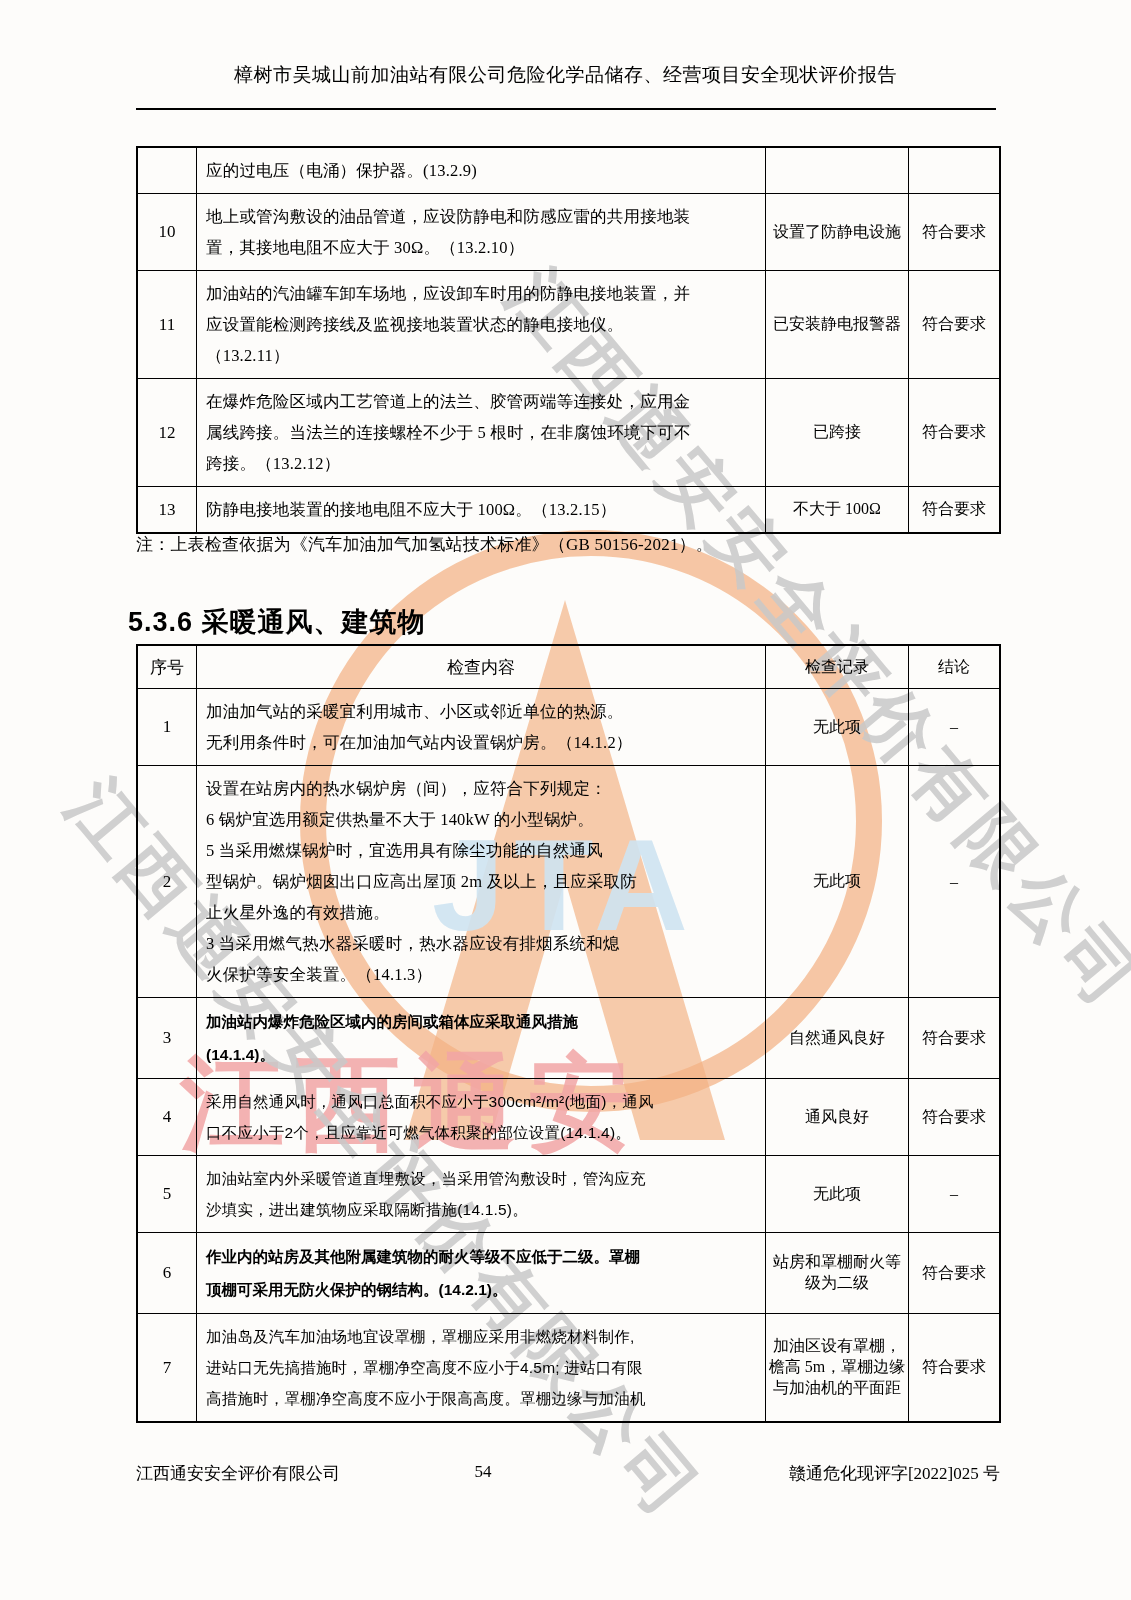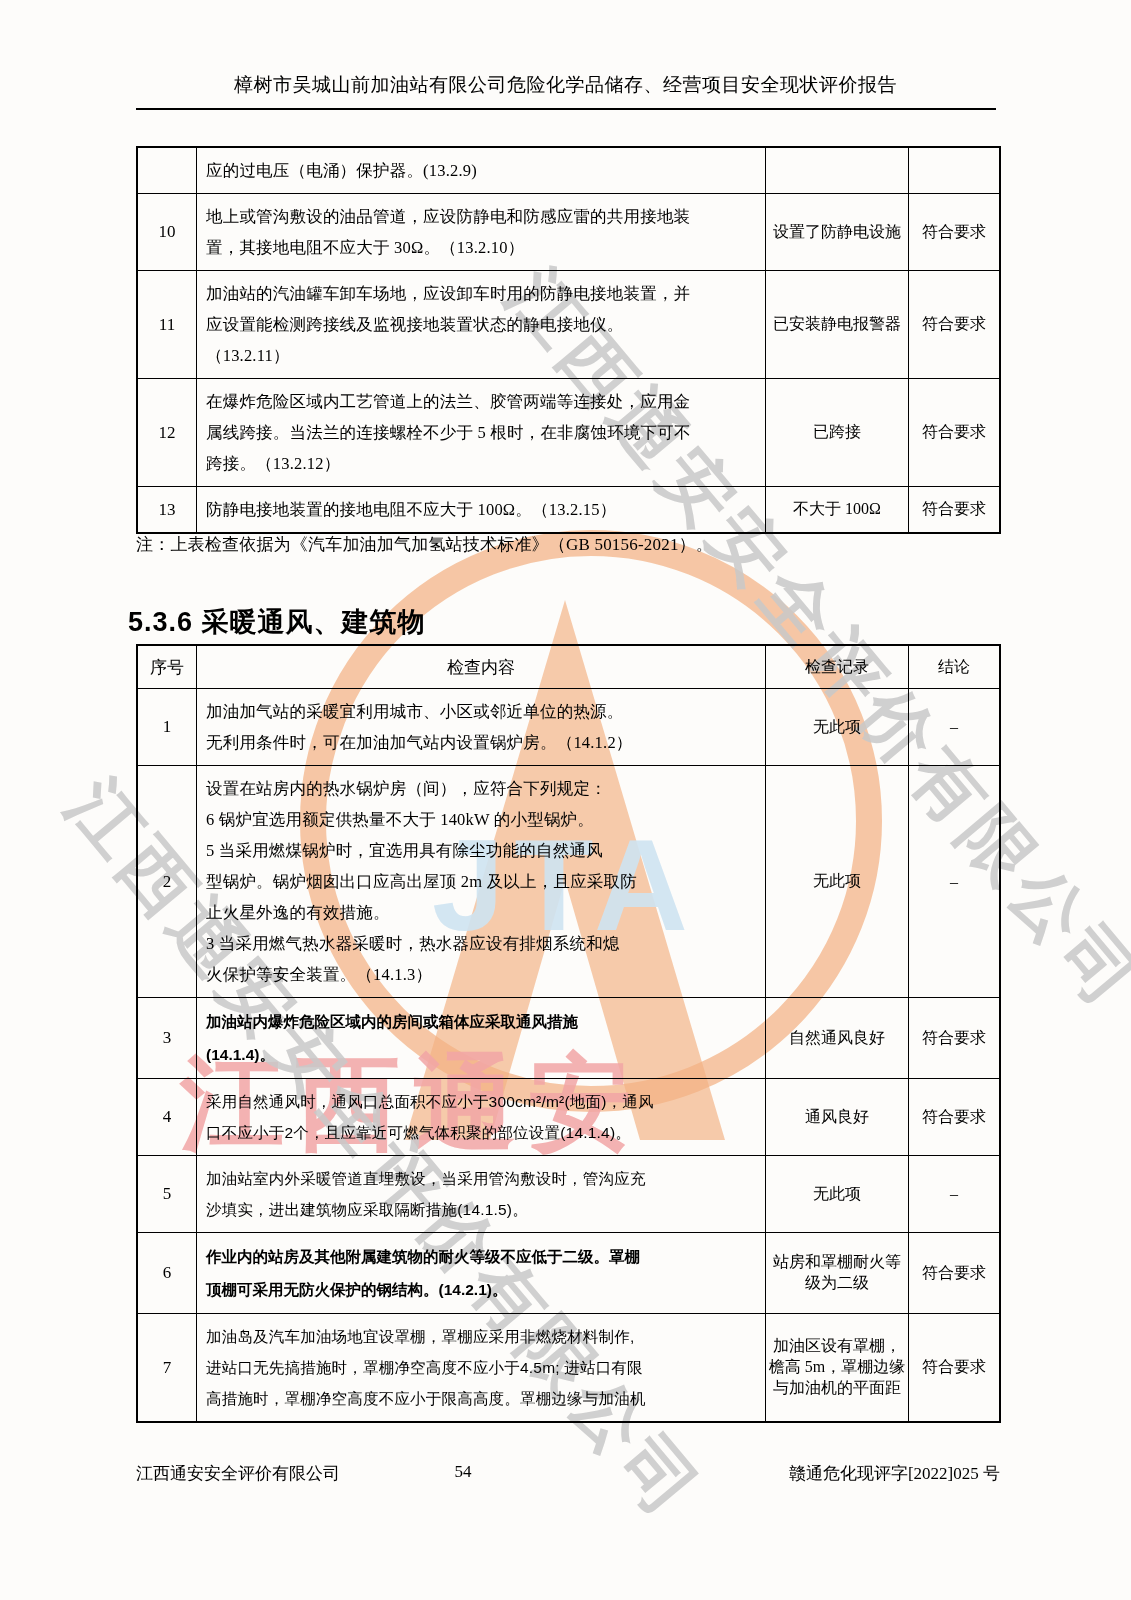--- a/index.html
+++ b/index.html
@@ -85,21 +85,21 @@
   .wm-diag-1 { left: 560px; top: 250px;  transform: rotate(50deg); }
   .wm-diag-2 { left: 120px; top: 760px;  transform: rotate(50deg); }
 
   
   .content {
     position: relative;
     z-index: 2;
   }
   .doc-header {
     position: absolute;
-    left: 0; top: 72px;
+    left: 0; top: 62px;
     width: 1131px;
     text-align: center;
     font-size: 19px;
     font-family: "Liberation Serif", serif;
     letter-spacing: 0.5px;
   }
   .header-rule {
     position: absolute;
     left: 136px; top: 108px;
     width: 860px;
@@ -163,21 +163,21 @@
   }
 
   .footer {
     position: absolute;
     left: 0; top: 1462px;
     width: 1131px;
     height: 24px;
     font-size: 17px;
   }
   .footer .fl { position: absolute; left: 136px; top: 0; }
-  .footer .fc { position: absolute; left: 0; top: 0; width: 926px; text-align: center; font-family: "Liberation Serif", serif;}
+  .footer .fc { position: absolute; left: 0; top: 0; width: 926px; text-align: center; font-family: "Liberation Serif", serif; padding-left: 20px;}
   .footer .fr { position: absolute; right: 131px; top: 0; }
 </style>
 </head>
 <body>
 
 <div class="page">
 
   <div class="watermark">
     <div class="wm-ring"></div>
     <svg class="wm-chevron" viewBox="0 0 340 560">

